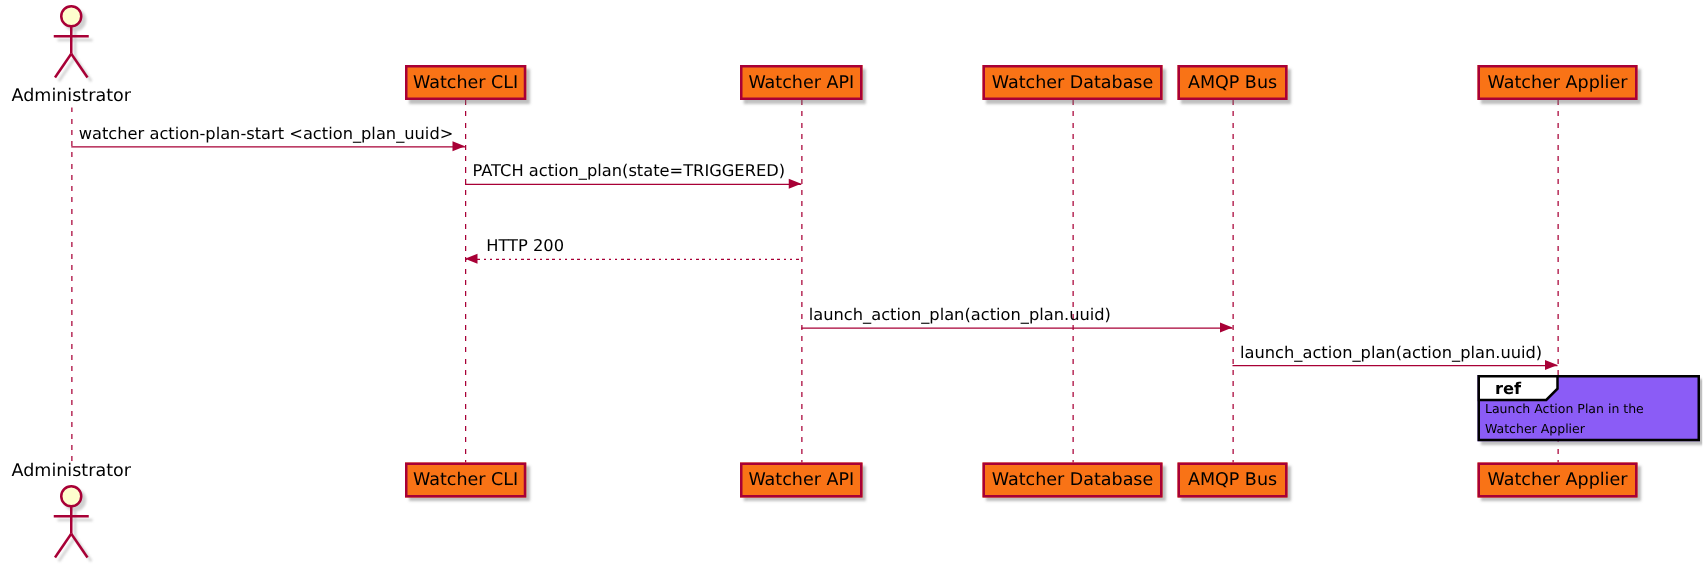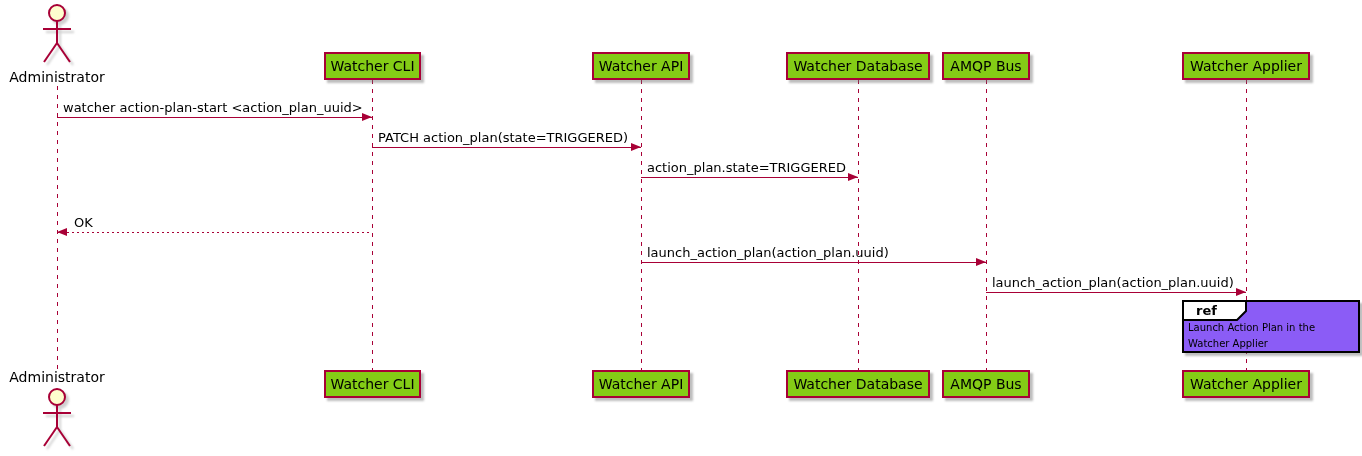--- a/index.html
+++ b/index.html
@@ -8,21 +8,21 @@
     font-family:"DejaVu Sans","Liberation Sans",sans-serif;color:#000;background:#fff;
   }
   
   .lifeline{
     position:absolute;width:1px;
     background:repeating-linear-gradient(to bottom,#A80036 0 4px,transparent 4px 9px);
   }
   
   .pbox{
     position:absolute;height:28px;box-sizing:border-box;
-    background:#84cc16;border:2px solid #A80036;
+    background:#f97316;border:2px solid #A80036;
     box-shadow:3px 3px 2px rgba(110,110,110,.45);
     text-align:center;line-height:24px;font-size:14px;white-space:nowrap;
     z-index:3;
   }
   
   .actor-svg{position:absolute;filter:drop-shadow(3px 3px 1px rgba(120,120,120,.35));z-index:3;}
   .actor-label{position:absolute;width:130px;text-align:center;font-size:14px;line-height:15px;z-index:3;}
   
   .msg{position:absolute;z-index:2;}
   .msg .lbl{
@@ -82,34 +82,28 @@
       </div>
   </div>
 
   <div class="msg right" style="left:57px;top:100px;width:315px">
     <div class="lbl">watcher action-plan-start &lt;action_plan_uuid&gt;</div>
     <div class="line">
         <span class="head r"></span>
       </div>
   </div>
 
-  <div class="msg right" style="left:641px;top:160px;width:217px">
-    <div class="lbl">action_plan.state=TRIGGERED</div>
-    <div class="line">
-        <span class="head r"></span>
-      </div>
-  </div>
 
-
-  <div class="msg left dotted" style="left:57px;top:215px;width:315px">
-    <div class="lbl">OK</div>
+  <div class="msg left dotted" style="left:372px;top:190px;width:269px">
+    <div class="lbl">HTTP 200</div>
     <div class="line">
         <span class="head l"></span>
       </div>
   </div>
+
 
   <div class="msg right" style="left:641px;top:245px;width:345px">
     <div class="lbl">launch_action_plan(action_plan.uuid)</div>
     <div class="line">
         <span class="head r"></span>
       </div>
   </div>
 
   <div class="msg right" style="left:986px;top:275px;width:260px">
     <div class="lbl">launch_action_plan(action_plan.uuid)</div>

